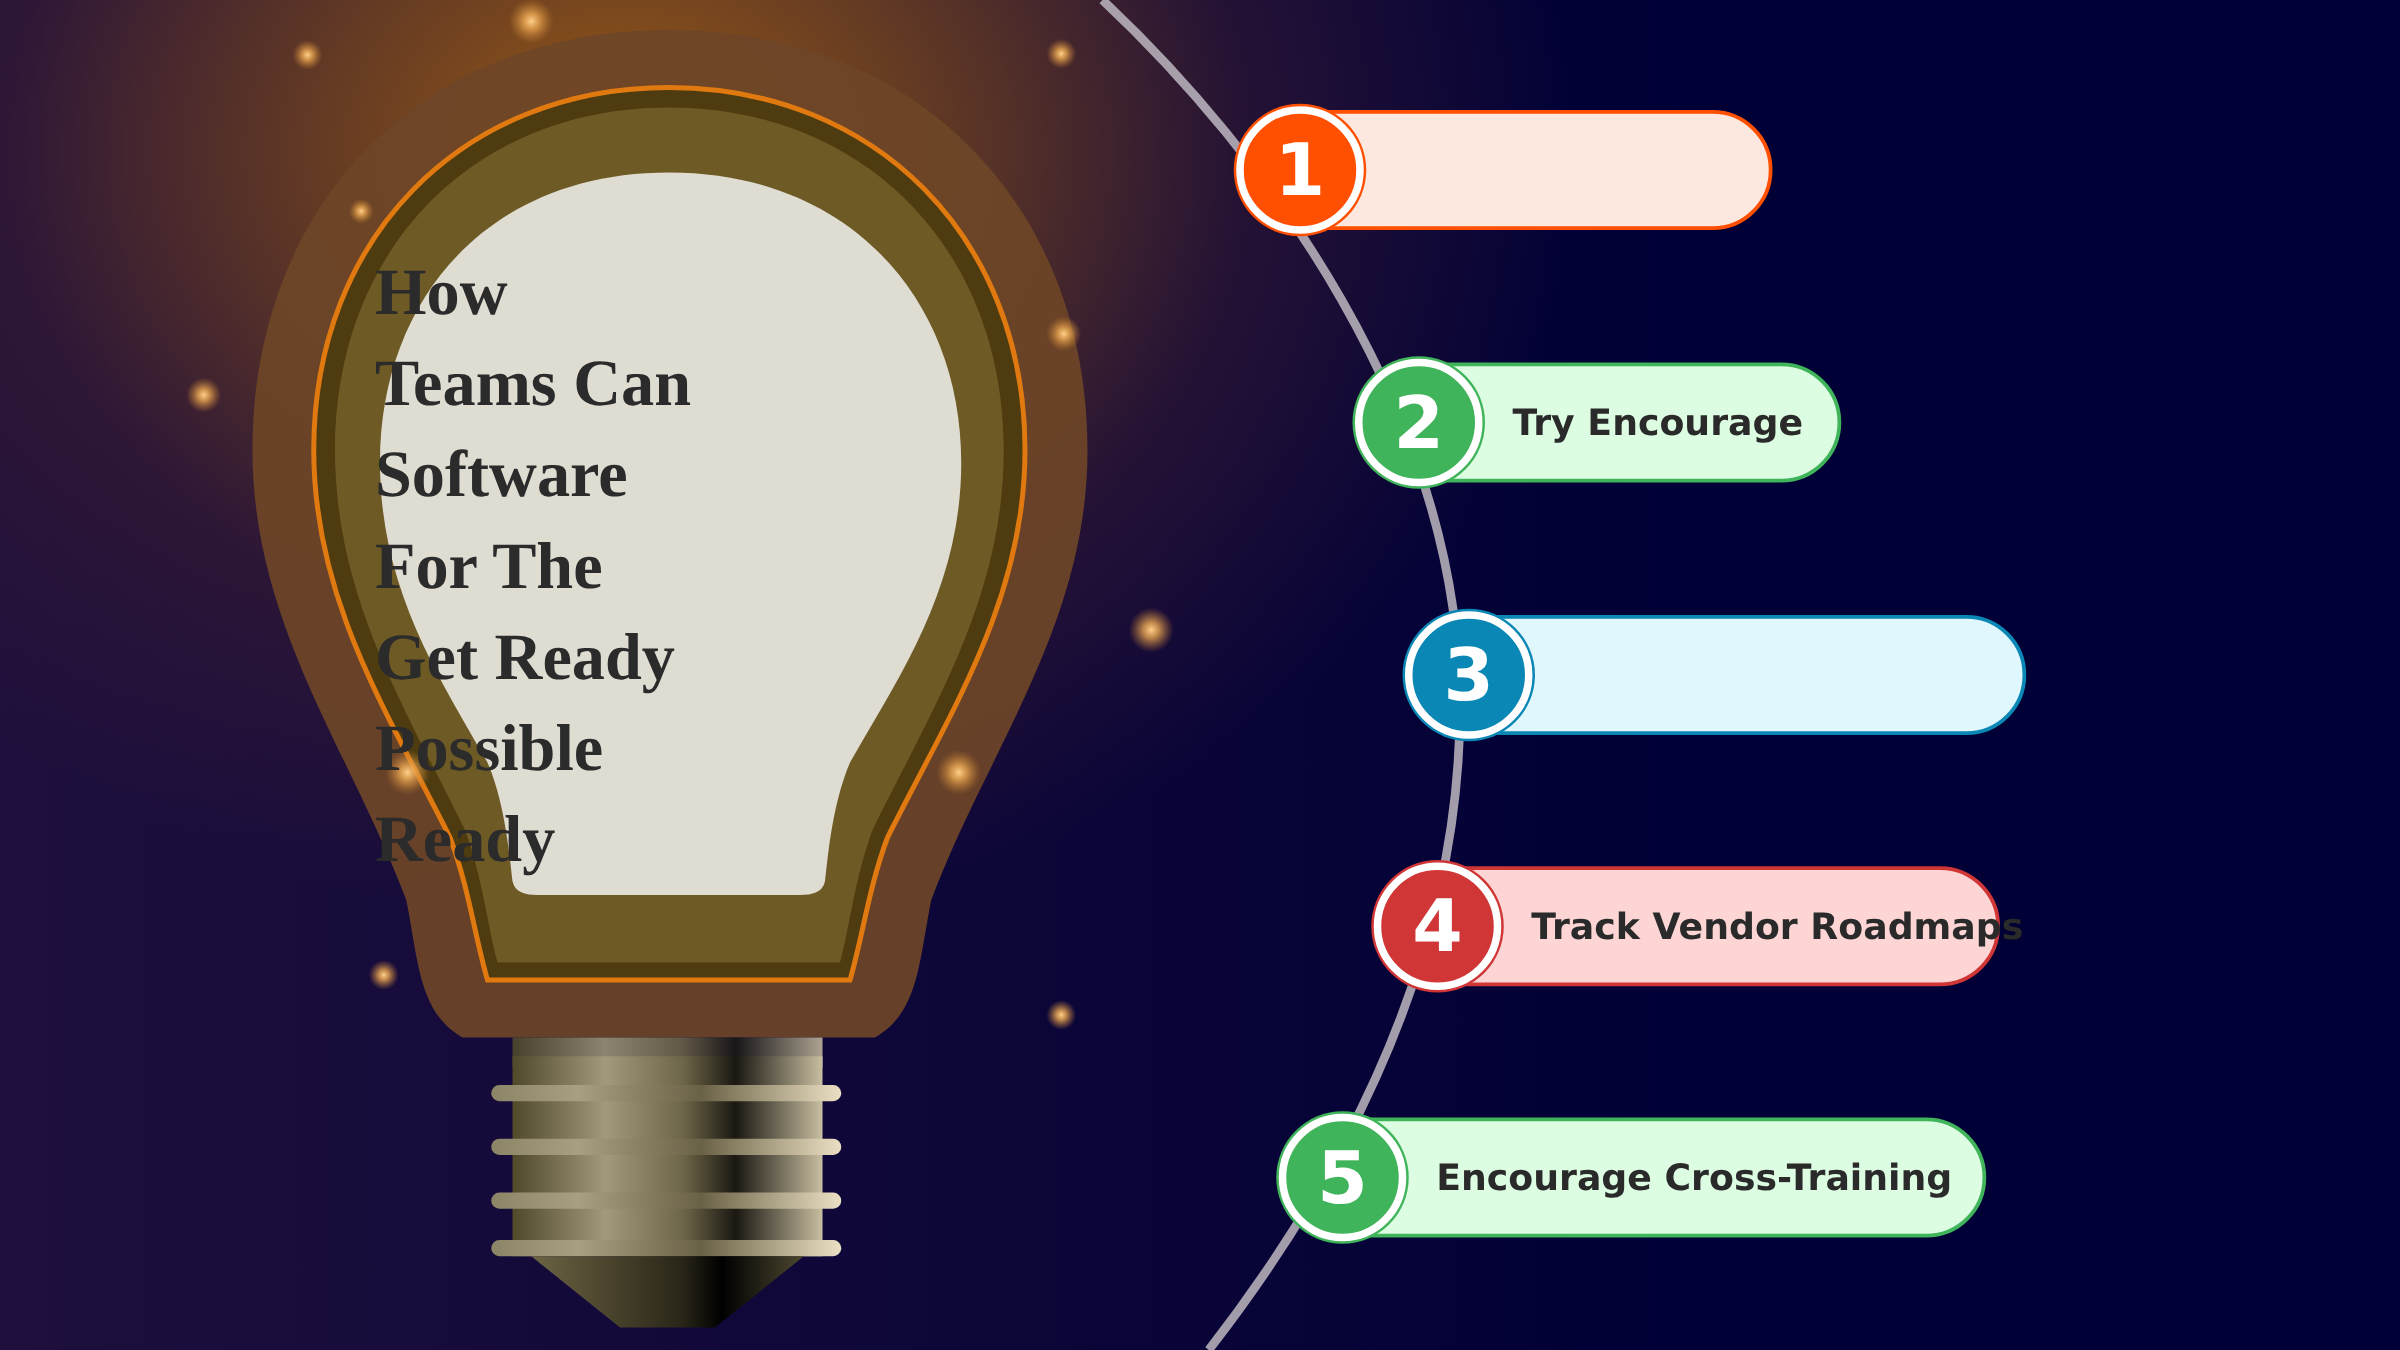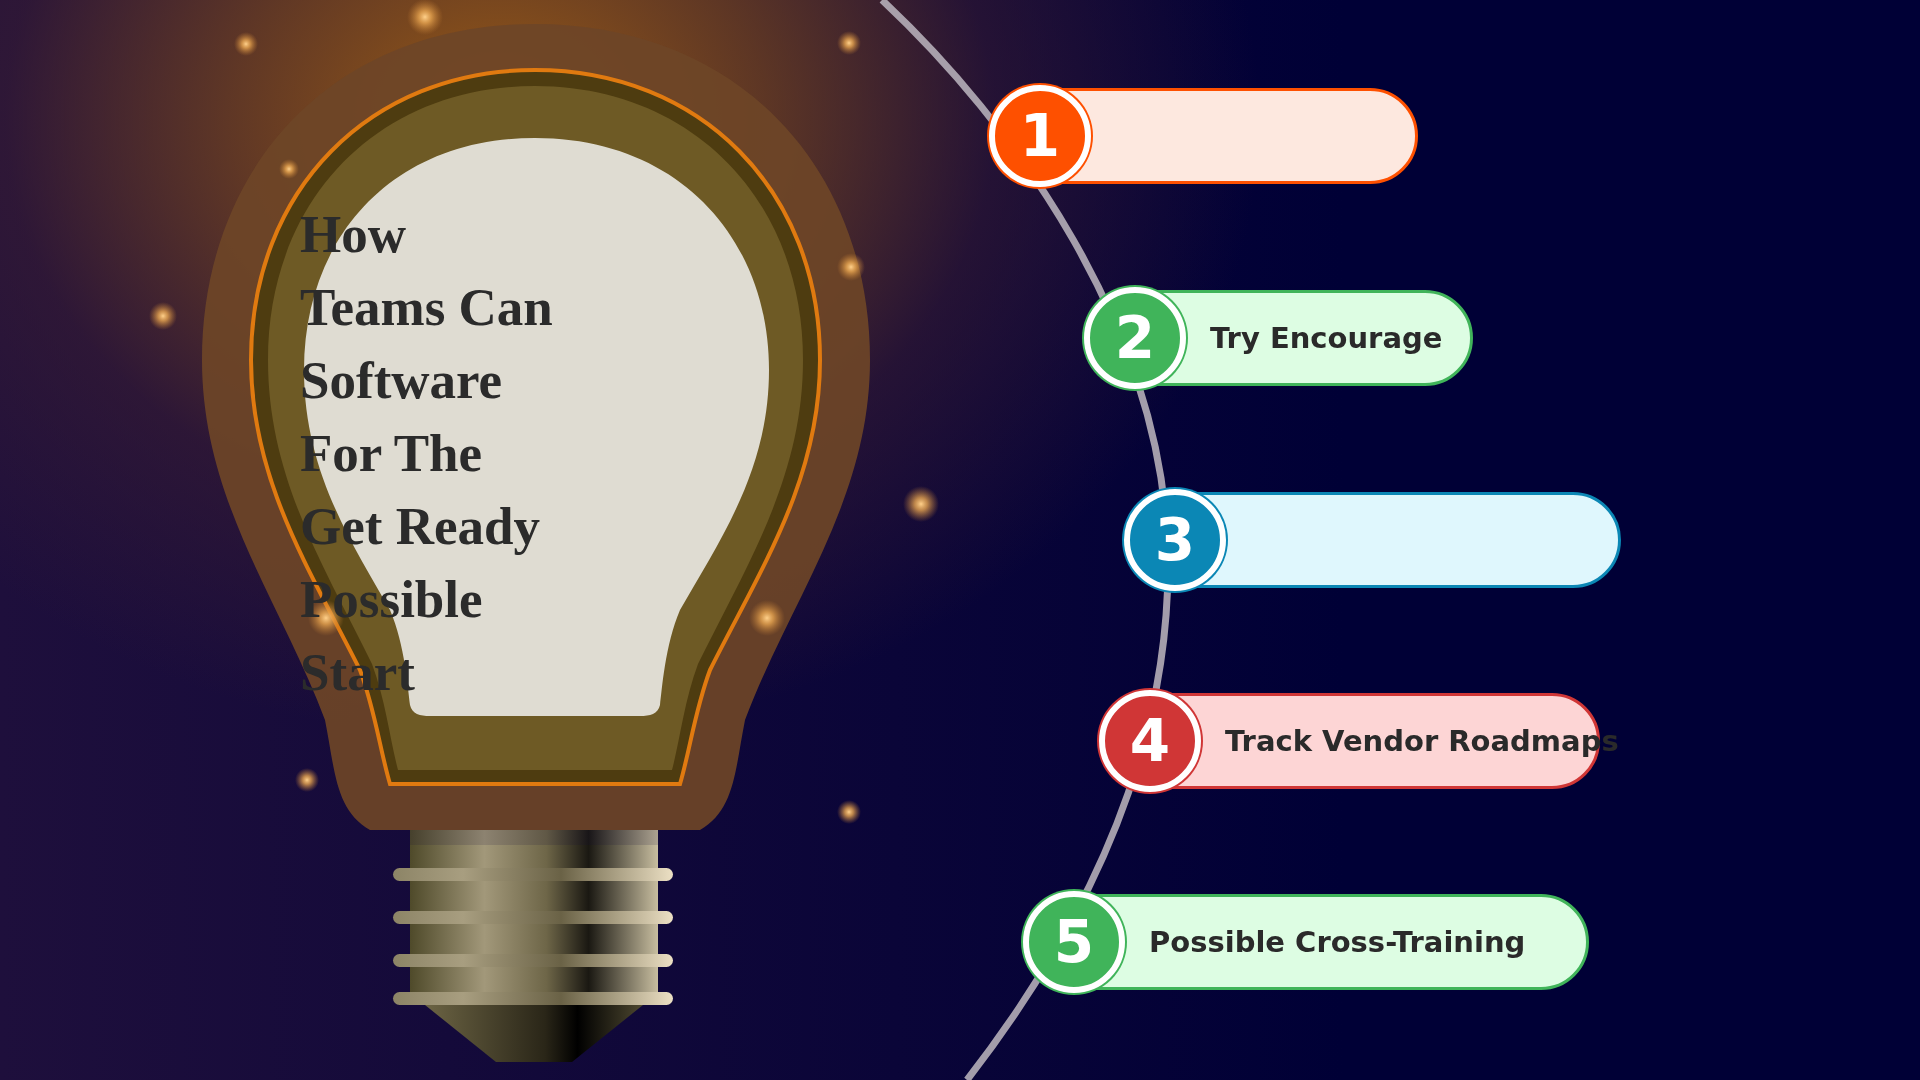--- a/index.html
+++ b/index.html
@@ -86,21 +86,21 @@
     </g>
   </svg>
 
   <div class="title">
     <span>How</span>
     <span>Teams Can</span>
     <span>Software</span>
     <span>For The</span>
     <span>Get Ready</span>
     <span>Possible</span>
-    <span>Start</span>
+    <span>Ready</span>
   </div>
 
   <div class="step" style="left: 990px; top: 88px; width: 428px; background: rgb(253, 232, 223); border-color: rgb(254, 80, 0);">
     <div class="num" style="background: rgb(254, 80, 0); box-shadow: rgb(254, 80, 0) 0px 0px 0px 2px;">1</div>
   </div>
 
   <div class="step" style="left: 1085px; top: 290px; width: 388px; background: rgb(221, 253, 227); border-color: rgb(64, 180, 90);">
     <div class="num" style="background: rgb(64, 180, 90); box-shadow: rgb(64, 180, 90) 0px 0px 0px 2px;">2</div>
     <div class="label">Try Encourage</div>
   </div>
@@ -109,16 +109,16 @@
     <div class="num" style="background: rgb(11, 135, 181); box-shadow: rgb(11, 135, 181) 0px 0px 0px 2px;">3</div>
   </div>
 
   <div class="step" style="left: 1100px; top: 693px; width: 500px; background: rgb(253, 213, 213); border-color: rgb(208, 54, 54);">
     <div class="num" style="background: rgb(208, 54, 54); box-shadow: rgb(208, 54, 54) 0px 0px 0px 2px;">4</div>
     <div class="label">Track Vendor Roadmaps</div>
   </div>
 
   <div class="step" style="left: 1024px; top: 894px; width: 565px; background: rgb(221, 253, 227); border-color: rgb(64, 180, 90);">
     <div class="num" style="background: rgb(64, 180, 90); box-shadow: rgb(64, 180, 90) 0px 0px 0px 2px;">5</div>
-    <div class="label">Possible Cross-Training</div>
+    <div class="label">Encourage Cross-Training</div>
   </div>
 
 </div>
 
 </body></html>

